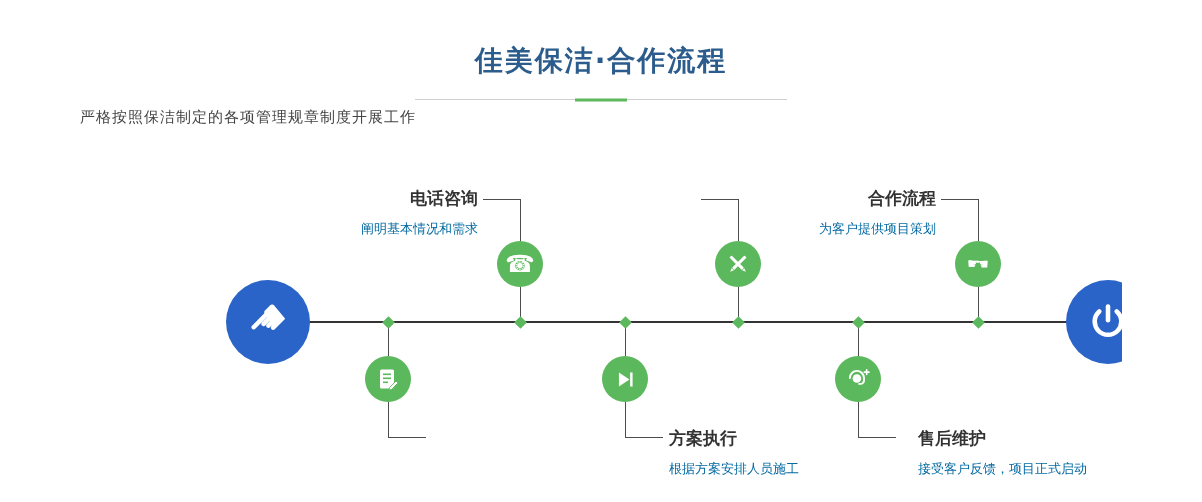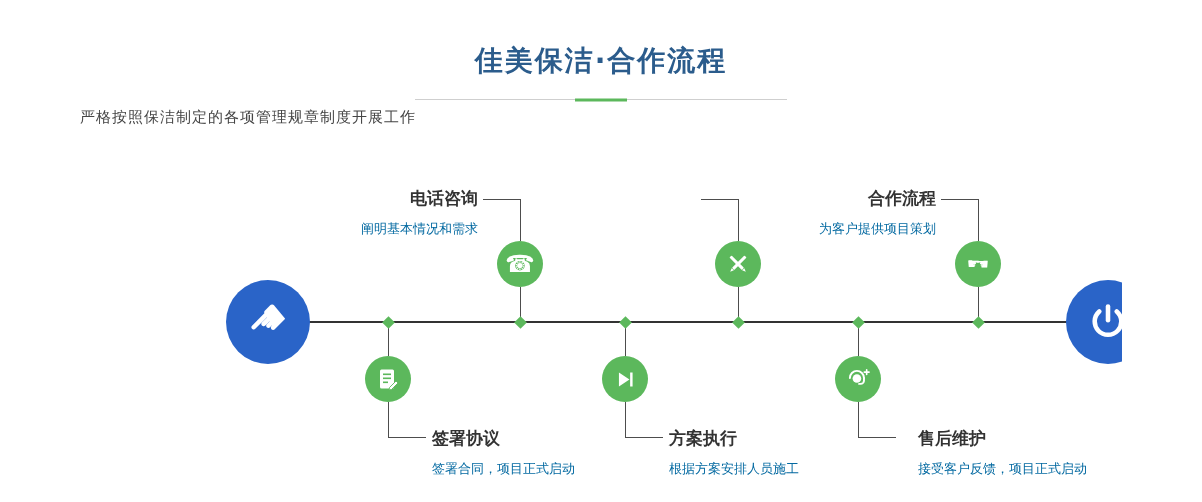--- a/index.html
+++ b/index.html
@@ -154,24 +154,20 @@
 
   <div class="top-label tl1">
     <div class="step-title">电话咨询</div>
     <div class="step-desc">阐明基本情况和需求</div>
   </div>
   <div class="top-label tl3">
     <div class="step-title">合作流程</div>
     <div class="step-desc">为客户提供项目策划</div>
   </div>
 
-  <div class="bottom-label bl1">
-    <div class="step-title">签署协议</div>
-    <div class="step-desc">签署合同，项目正式启动</div>
-  </div>
   <div class="bottom-label bl2">
     <div class="step-title">方案执行</div>
     <div class="step-desc">根据方案安排人员施工</div>
   </div>
   <div class="bottom-label bl3">
     <div class="step-title">售后维护</div>
     <div class="step-desc">接受客户反馈，项目正式启动</div>
   </div>
 
 </div>

